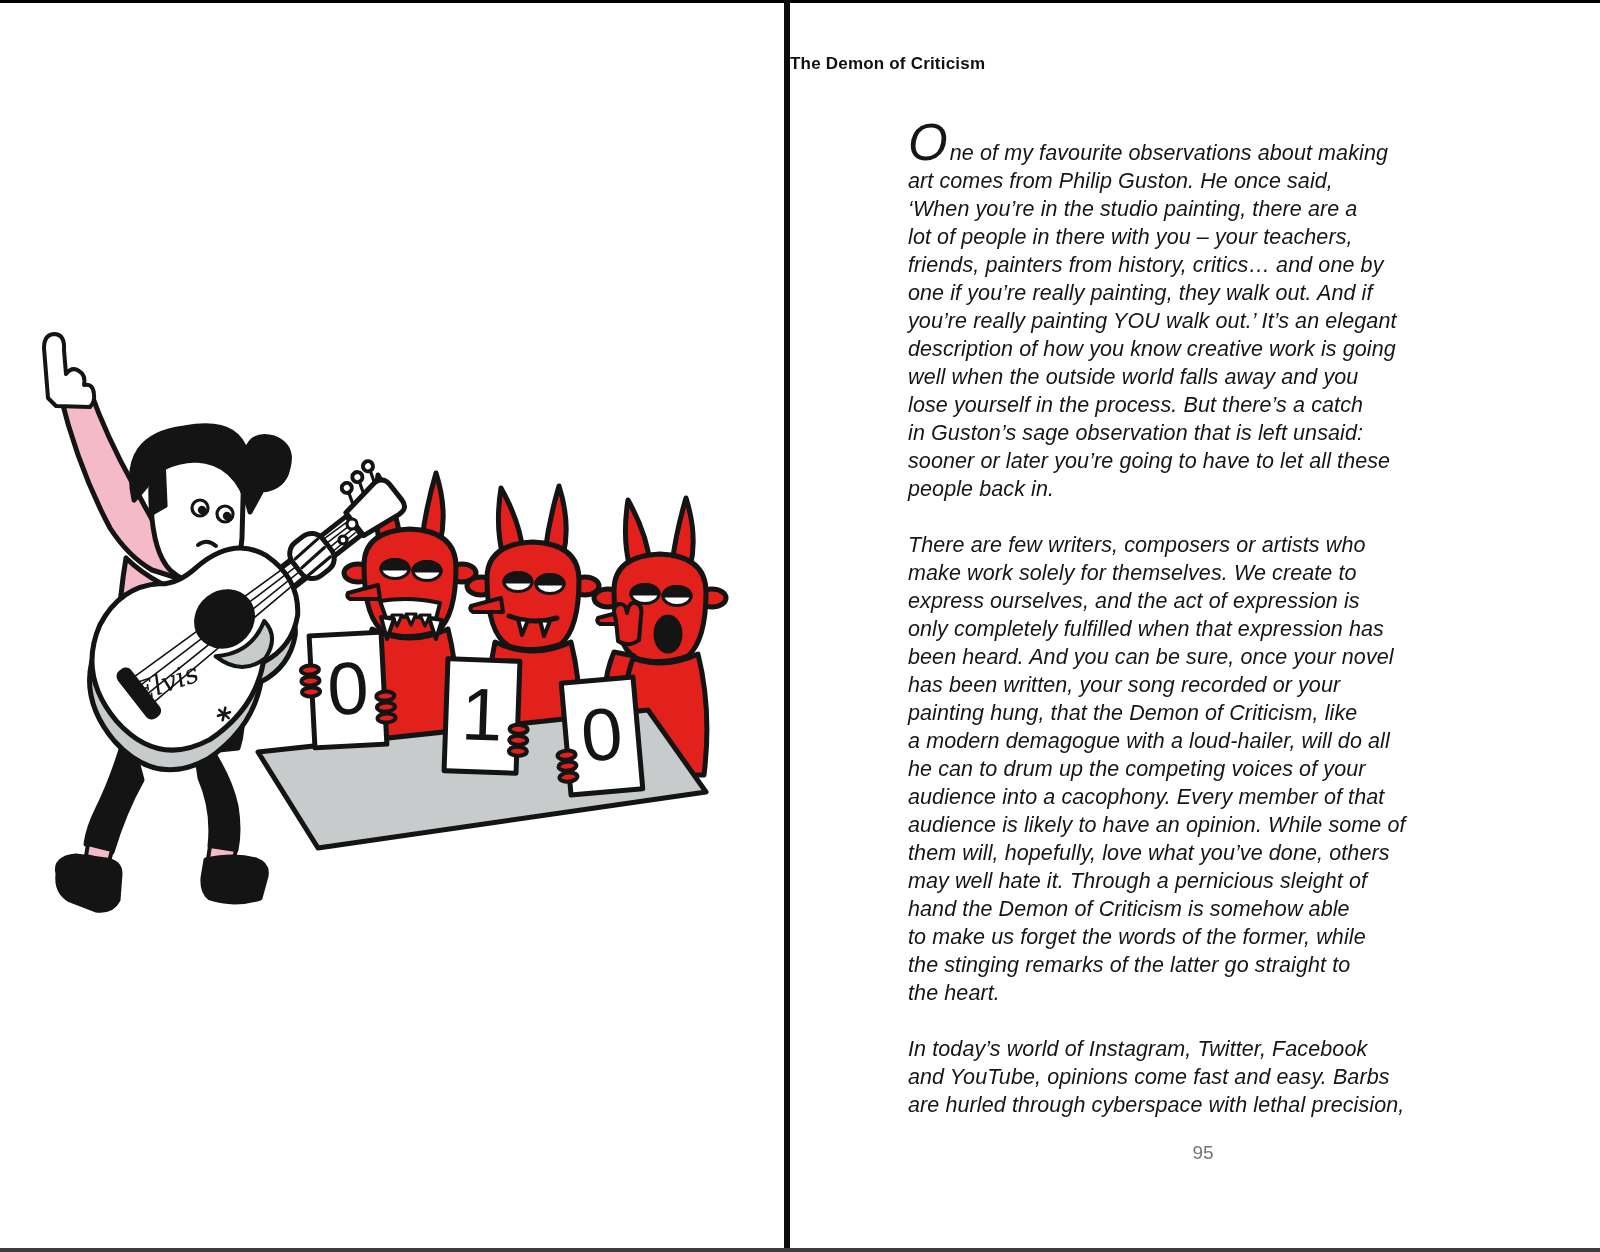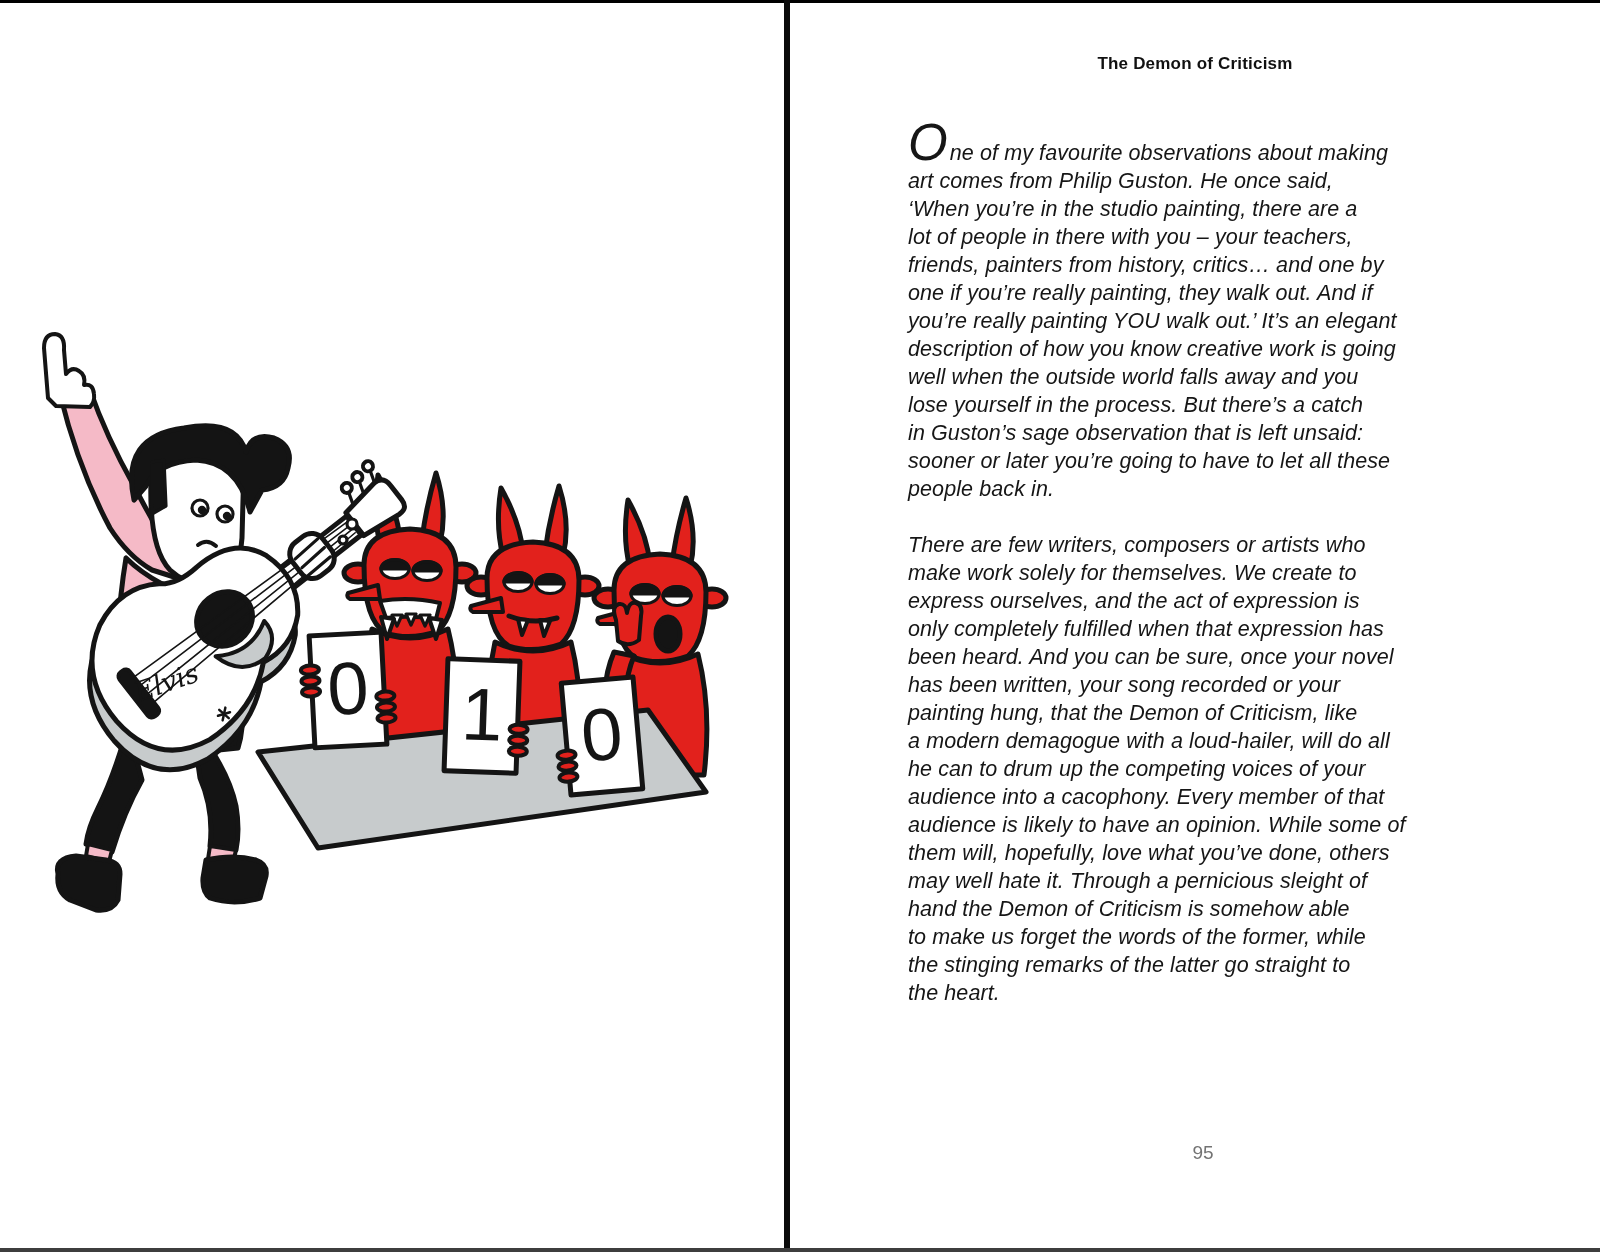--- a/index.html
+++ b/index.html
@@ -25,21 +25,21 @@
   .illo .pk  { fill:#f5bac7; }
   .illo .nf  { fill:none; }
   .illo .thin  { stroke-width:1.6; }
   .illo .s3  { stroke-width:3.2; }
   .illo .s4  { stroke-width:4; }
   .illo text { stroke:none; fill:#141414; }
   .cardnum   { font-size:74px; font-family:"Liberation Sans", sans-serif; text-anchor:middle; }
   .signature { font-size:27px; font-style:italic; font-family:"DejaVu Serif", serif; }
 
   .running-head {
-    position:absolute; top:54px; left:0; width:100%; text-align:center;
+    position:absolute; top:54px; left:0; width:100%; text-align:left;
     font-weight:bold; font-size:17px; letter-spacing:0.2px; color:#111;
   }
   .body-text {
     position:absolute; left:118px; top:129px; width:600px;
     font-size:21.5px; line-height:28px; letter-spacing:0.1px; color:#161616;
   }
   .para { margin:0 0 28px 0; white-space:pre-line;font-style:italic; }
   .dropcap { font-size:51px; line-height:28px; margin-right:2px; }
   .folio {
     position:absolute; top:1142px; left:0; width:100%;
@@ -210,19 +210,22 @@
 a modern demagogue with a loud-hailer, will do all
 he can to drum up the competing voices of your
 audience into a cacophony. Every member of that
 audience is likely to have an opinion. While some of
 them will, hopefully, love what you’ve done, others
 may well hate it. Through a pernicious sleight of
 hand the Demon of Criticism is somehow able
 to make us forget the words of the former, while
 the stinging remarks of the latter go straight to
 the heart.</p>
+      <p class="para">In today’s world of Instagram, Twitter, Facebook
+and YouTube, opinions come fast and easy. Barbs
+are hurled through cyberspace with lethal precision,</p>
     </div>
 
     <div class="folio">95</div>
   </div>
 
   <div class="bottom-rule"></div>
 </div>
 
 </body></html>

